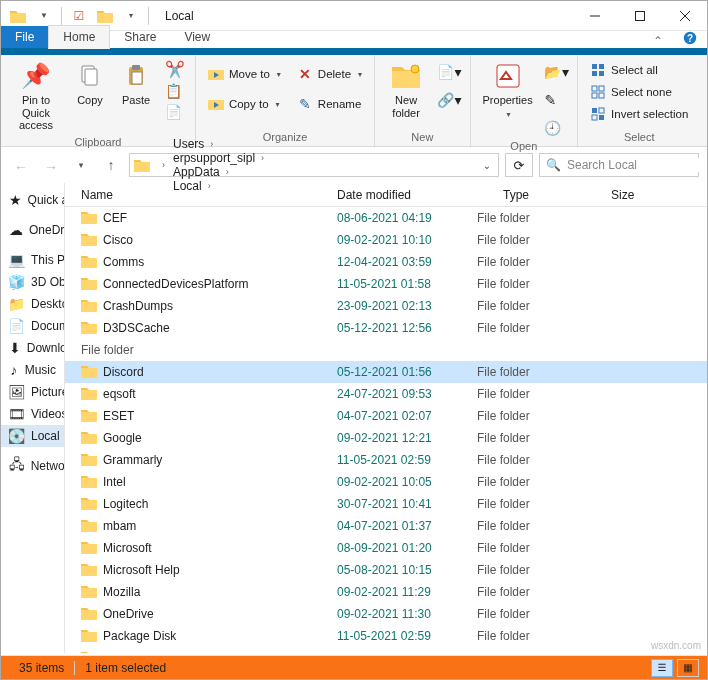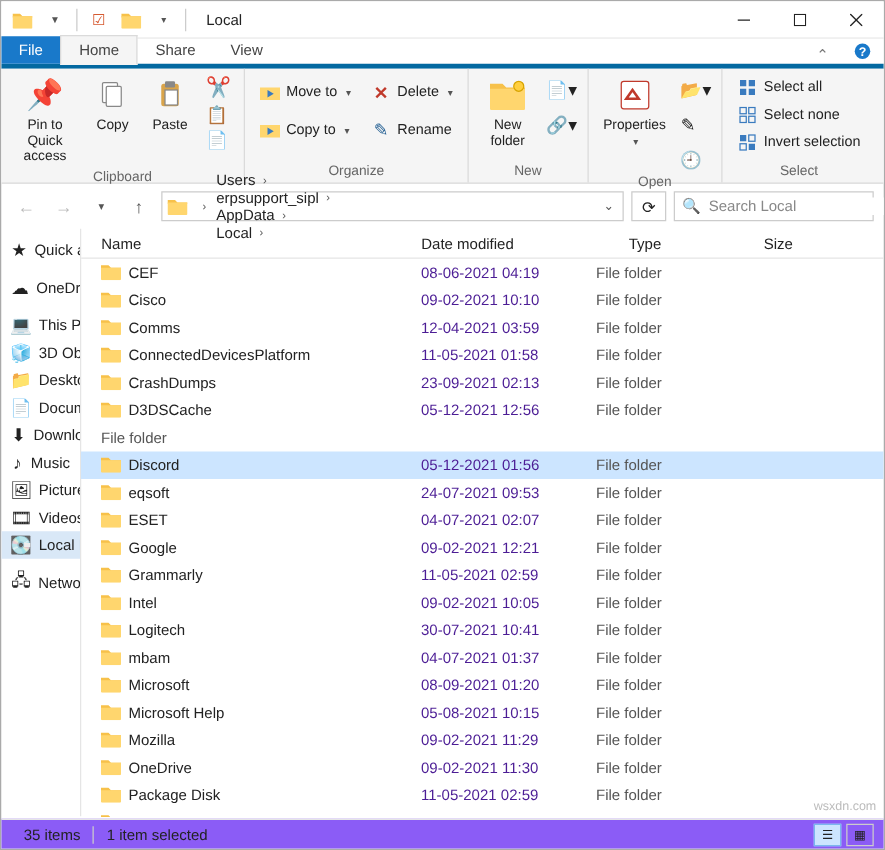--- a/index.html
+++ b/index.html
@@ -8,21 +8,21 @@
 
 .titlebar { height: 30px; display: flex; align-items: center; background: #fff; border-bottom: 1px solid #e5e5e5; }
 .titlebar .qat { display: flex; align-items: center; gap: 4px; padding: 0 6px; }
 .qat-icon { width: 22px; height: 22px; display: flex; align-items: center; justify-content: center; }
 .qat-sep { width: 1px; height: 18px; background: #ccc; margin: 0 2px; }
 .titlebar .title { flex: 1; padding-left: 8px; font-size: 12px; }
 .titlebar .winctl { display: flex; }
 .winbtn { width: 45px; height: 30px; display: flex; align-items: center; justify-content: center; }
 
 
-.tabs { height: 24px; display: flex; align-items: flex-end; background: #fff; border-bottom: 4px solid #0369a1; }
+.tabs { height: 24px; display: flex; align-items: flex-end; background: #fff; border-bottom: 7px solid #0369a1; }
 .tab { padding: 4px 14px; font-size: 12px; color: #444; cursor: pointer; }
 .tab.file { background: #1979ca; color: #fff; }
 .tab.active { background: #f5f5f5; border: 1px solid #dadada; border-bottom: 1px solid #f5f5f5; margin-bottom: -1px; }
 .tabs .spacer { flex: 1; }
 .tabs .help { padding: 0 10px; color: #1979ca; font-size: 14px; }
 .tabs .collapse { padding: 0 10px; color: #777; font-size: 12px; }
 
 
 .ribbon { height: 92px; background: #f5f5f5; display: flex; border-bottom: 1px solid #dadada; }
 .rgroup { border-right: 1px solid #dadada; display: flex; flex-direction: column; justify-content: space-between; padding: 3px 6px 0 6px; }
@@ -64,27 +64,27 @@
 .col { padding: 0 8px; }
 .col.name { width: 256px; }
 .col.date { width: 140px; }
 .col.type { width: 108px; margin-left: 26px; }
 .col.size { flex: 1; }
 .rows { flex: 1; overflow-y: auto; overflow-x: hidden; }
 .row { display: flex; align-items: center; height: 22px; padding-left: 8px; font-size: 12px; cursor: pointer; }
 .row.selected { background: #cce5ff; }
 .cell { padding: 0 8px; overflow: hidden; text-overflow: ellipsis; white-space: nowrap; }
 .cell.name { width: 256px; display: flex; align-items: center; gap: 6px; }
-.cell.date { width: 140px; color: #4c1d95; }
+.cell.date { width: 140px; color: #0f766e; }
 .cell.type { width: 108px; color: #555; }
 .cell.size { flex: 1; color: #555; }
 .folder-icon { width: 16px; height: 14px; }
 
 
-.status { position: absolute; bottom: 0; left: 0; right: 0; height: 24px; border-top: 1px solid #e5e5e5; display: flex; align-items: center; font-size: 12px; padding: 0 8px; background: #8b5cf6; }
+.status { position: absolute; bottom: 0; left: 0; right: 0; height: 24px; border-top: 1px solid #e5e5e5; display: flex; align-items: center; font-size: 12px; padding: 0 8px; background: #f97316; }
 .status .seg { padding: 0 10px; }
 .status .sep { width: 1px; height: 14px; background: #ccc; }
 .status .spacer { flex: 1; }
 .status .viewbtn { width: 22px; height: 18px; border: 1px solid #ccc; margin-left: 4px; display: flex; align-items: center; justify-content: center; font-size: 10px; cursor: pointer; }
 .status .viewbtn.active { background: #cce5ff; border-color: #7ab7ee; }
 .watermark { position: absolute; right: 6px; bottom: 28px; font-size: 10px; color: #bbb; }
 
 
 .fsvg-body { fill: #ffd66e; }
 .fsvg-tab { fill: #f7c14a; }

